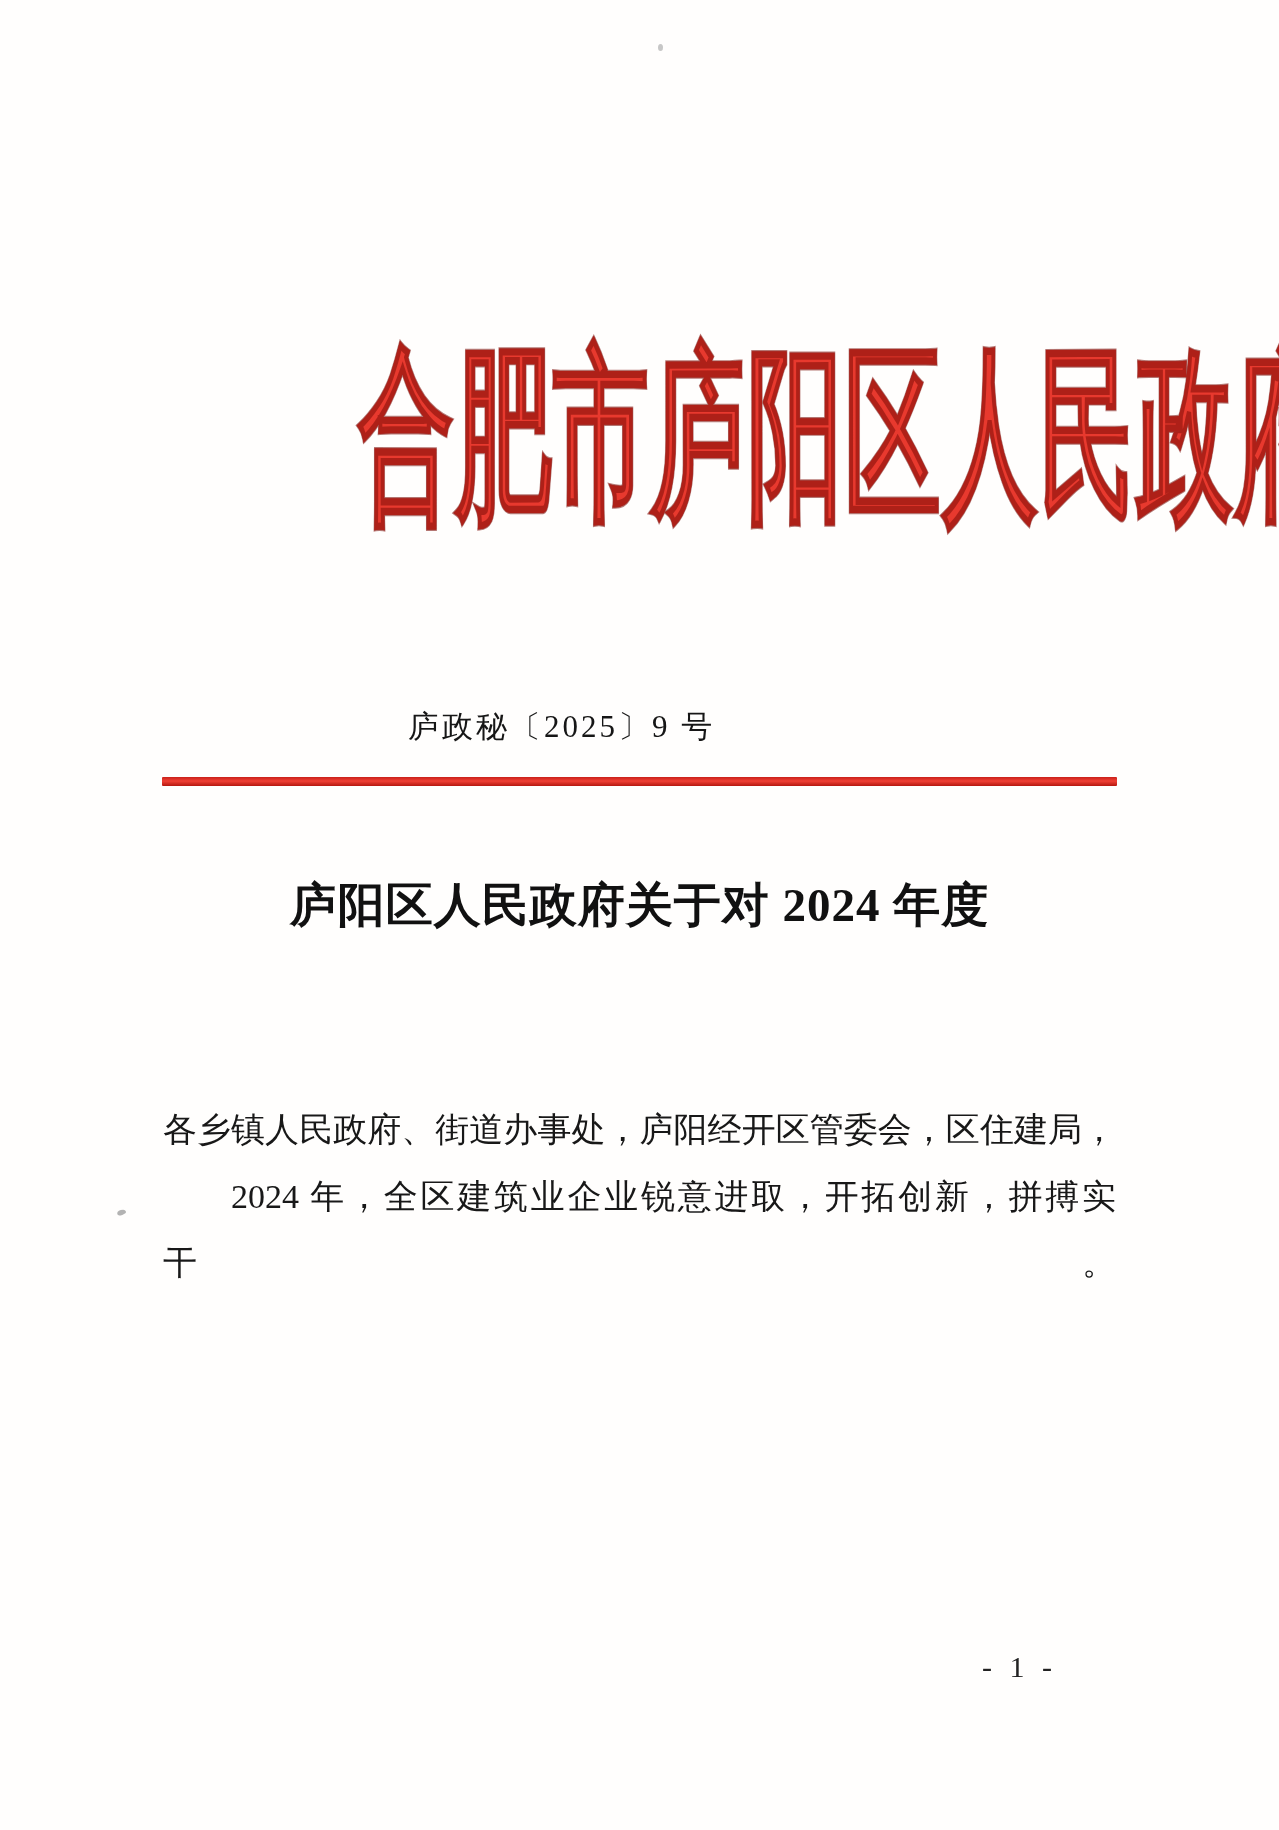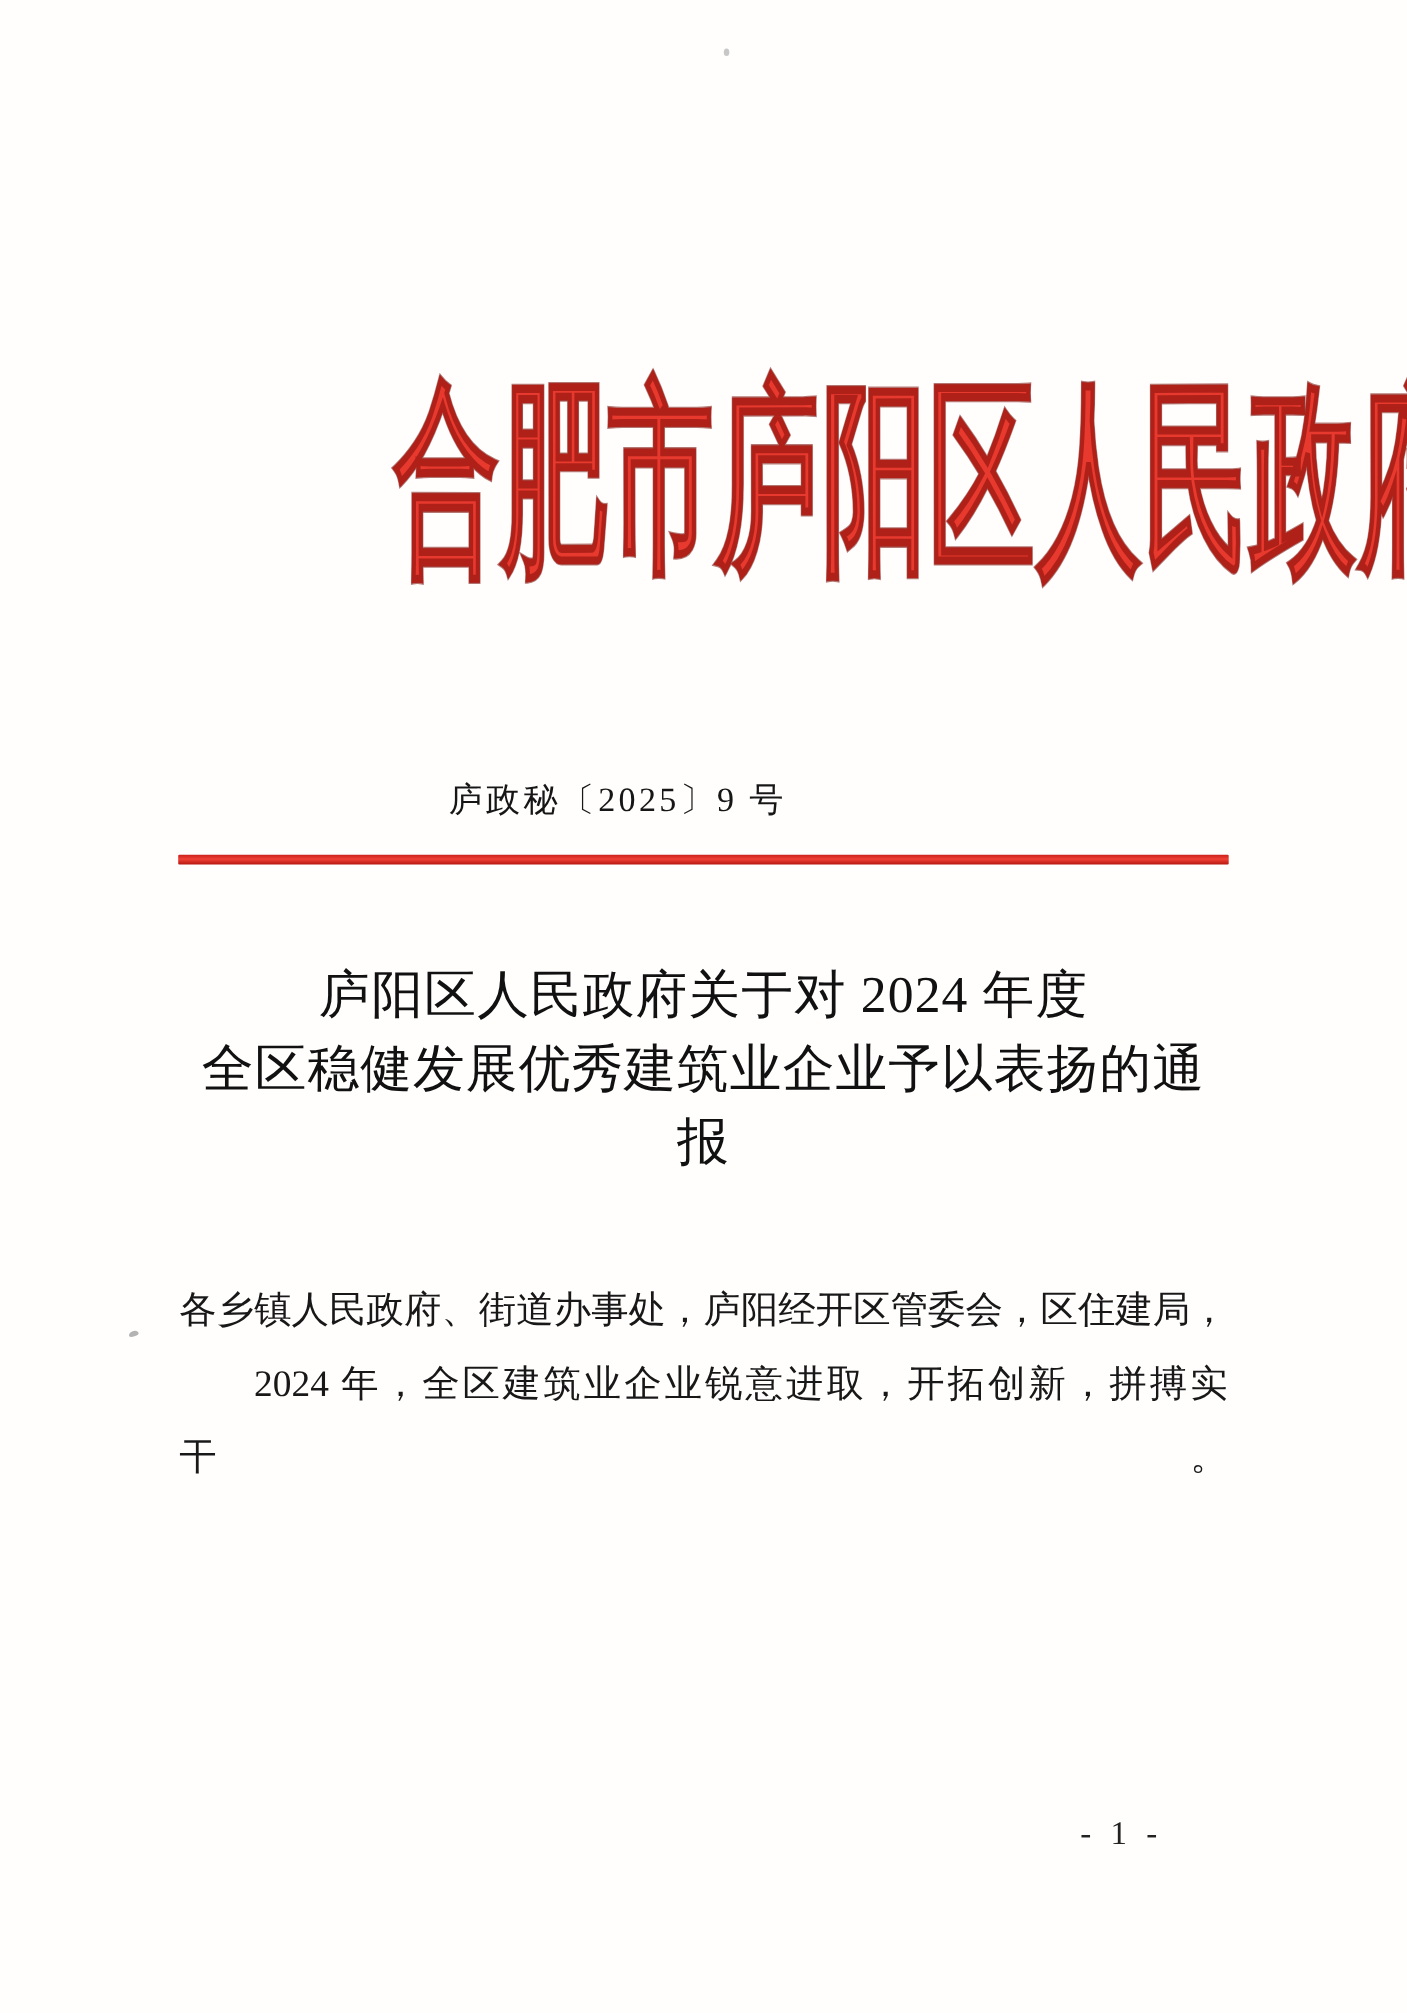--- a/index.html
+++ b/index.html
@@ -60,29 +60,29 @@
     border-radius: 1px;
   }
   
   .doc-title {
     position: absolute;
     top: 872px;
     left: 163px;
     width: 953px;
     text-align: center;
     font-size: 47px;
-    font-weight: normal;
+    font-weight: bold;
     line-height: 67px;
     letter-spacing: 1px;
     color: #111;
   }
   
   .body-text {
     position: absolute;
-    top: 1159px;
+    top: 1097px;
     left: 163px;
     width: 953px;
     font-size: 34px;
     line-height: 66.5px;
     color: #181818;
   }
   .bline { width: 100%; }
   .jfull {
     text-align: justify;
     text-align-last: justify;
@@ -132,21 +132,20 @@
   <div class="red-header">
     <span class="stretch">合肥市庐阳区人民政府文件</span>
   </div>
 
   <div class="doc-number">庐政秘〔2025〕9 号</div>
 
   <div class="red-rule"></div>
 
   <div class="doc-title">
     <div>庐阳区人民政府关于对 2024 年度</div>
-    <div>全区稳健发展优秀建筑业企业予以表扬的通报</div>
   </div>
 
   <div class="body-text">
     <div class="bline jfull">各乡镇人民政府、街道办事处，庐阳经开区管委会，区住建局，</div>
     <div class="bline jfull indent">2024 年，全区建筑业企业锐意进取，开拓创新，拼搏实干。</div>
   </div>
 
   <div class="page-number">- 1 -</div>
 
   <div class="speck-a"></div>

